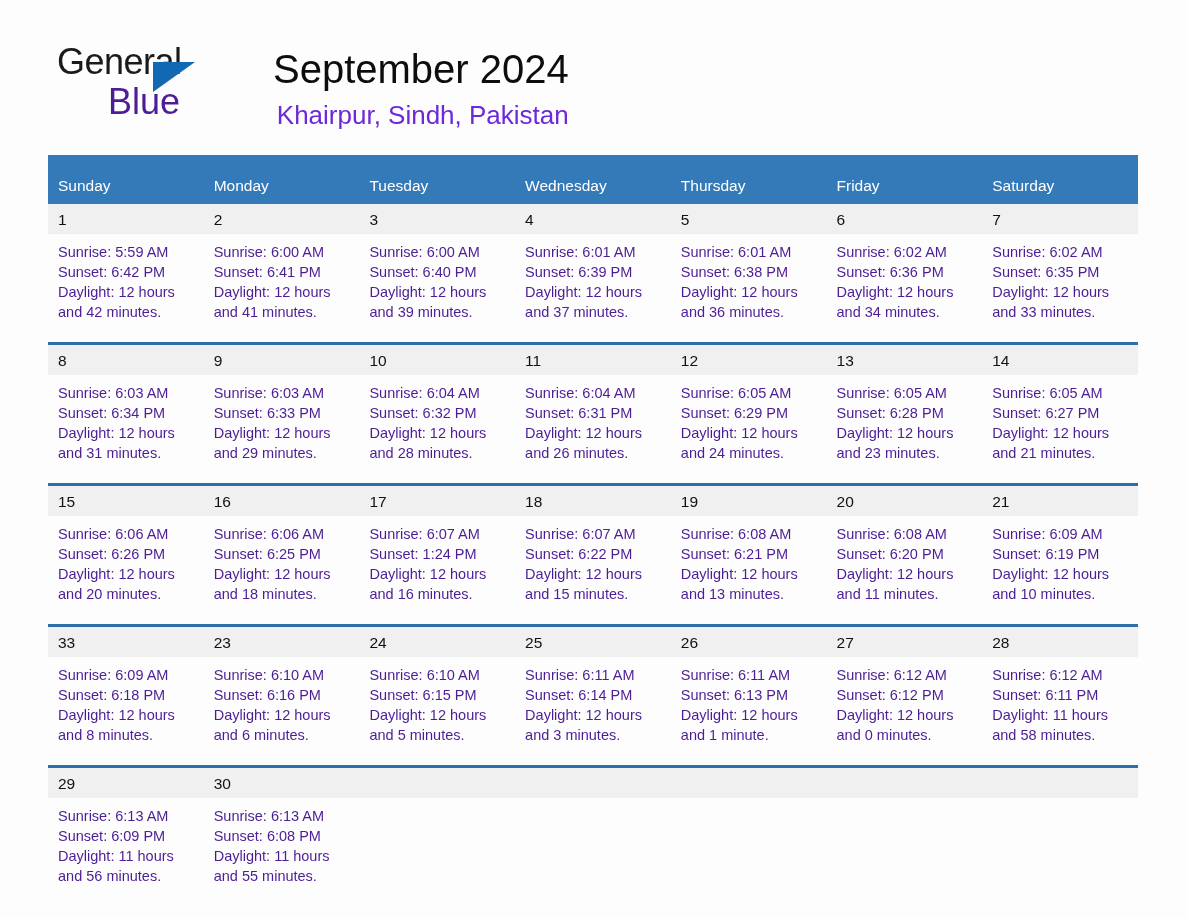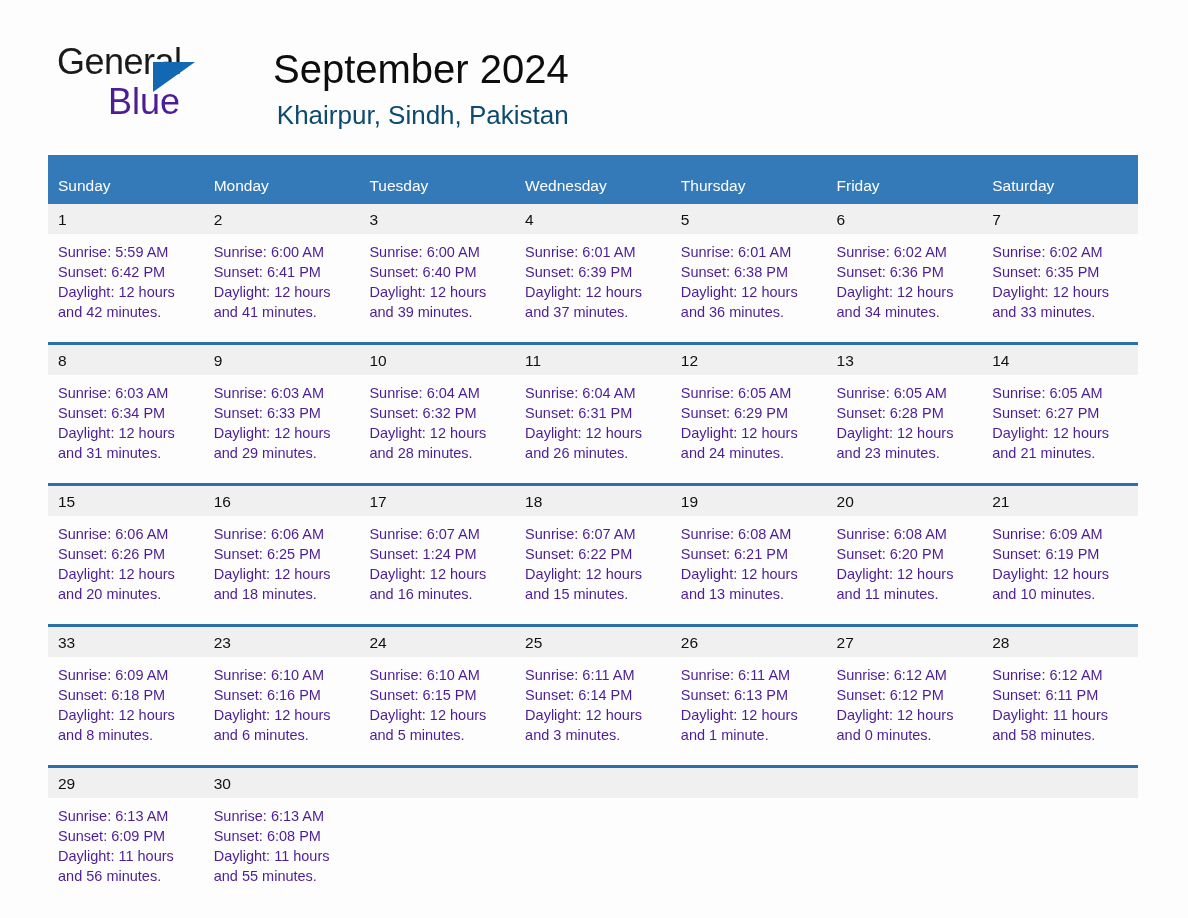--- a/index.html
+++ b/index.html
@@ -68,21 +68,21 @@
     font-weight: 400;
     line-height: 1.15;
     color: #0d0d0d;
     letter-spacing: 0px;
     margin-left: 16px;
   }
   .location-title {
     font-size: 26px;
     font-weight: 400;
     line-height: 1.3;
-    color: #0c4a6e;
+    color: #6d28d9;
     margin-top: 7px;
   }
 
   
   .calendar {
     margin: 22px 0 0 48px;
     width: 1090px;
     border-collapse: collapse;
     table-layout: fixed;
   }

